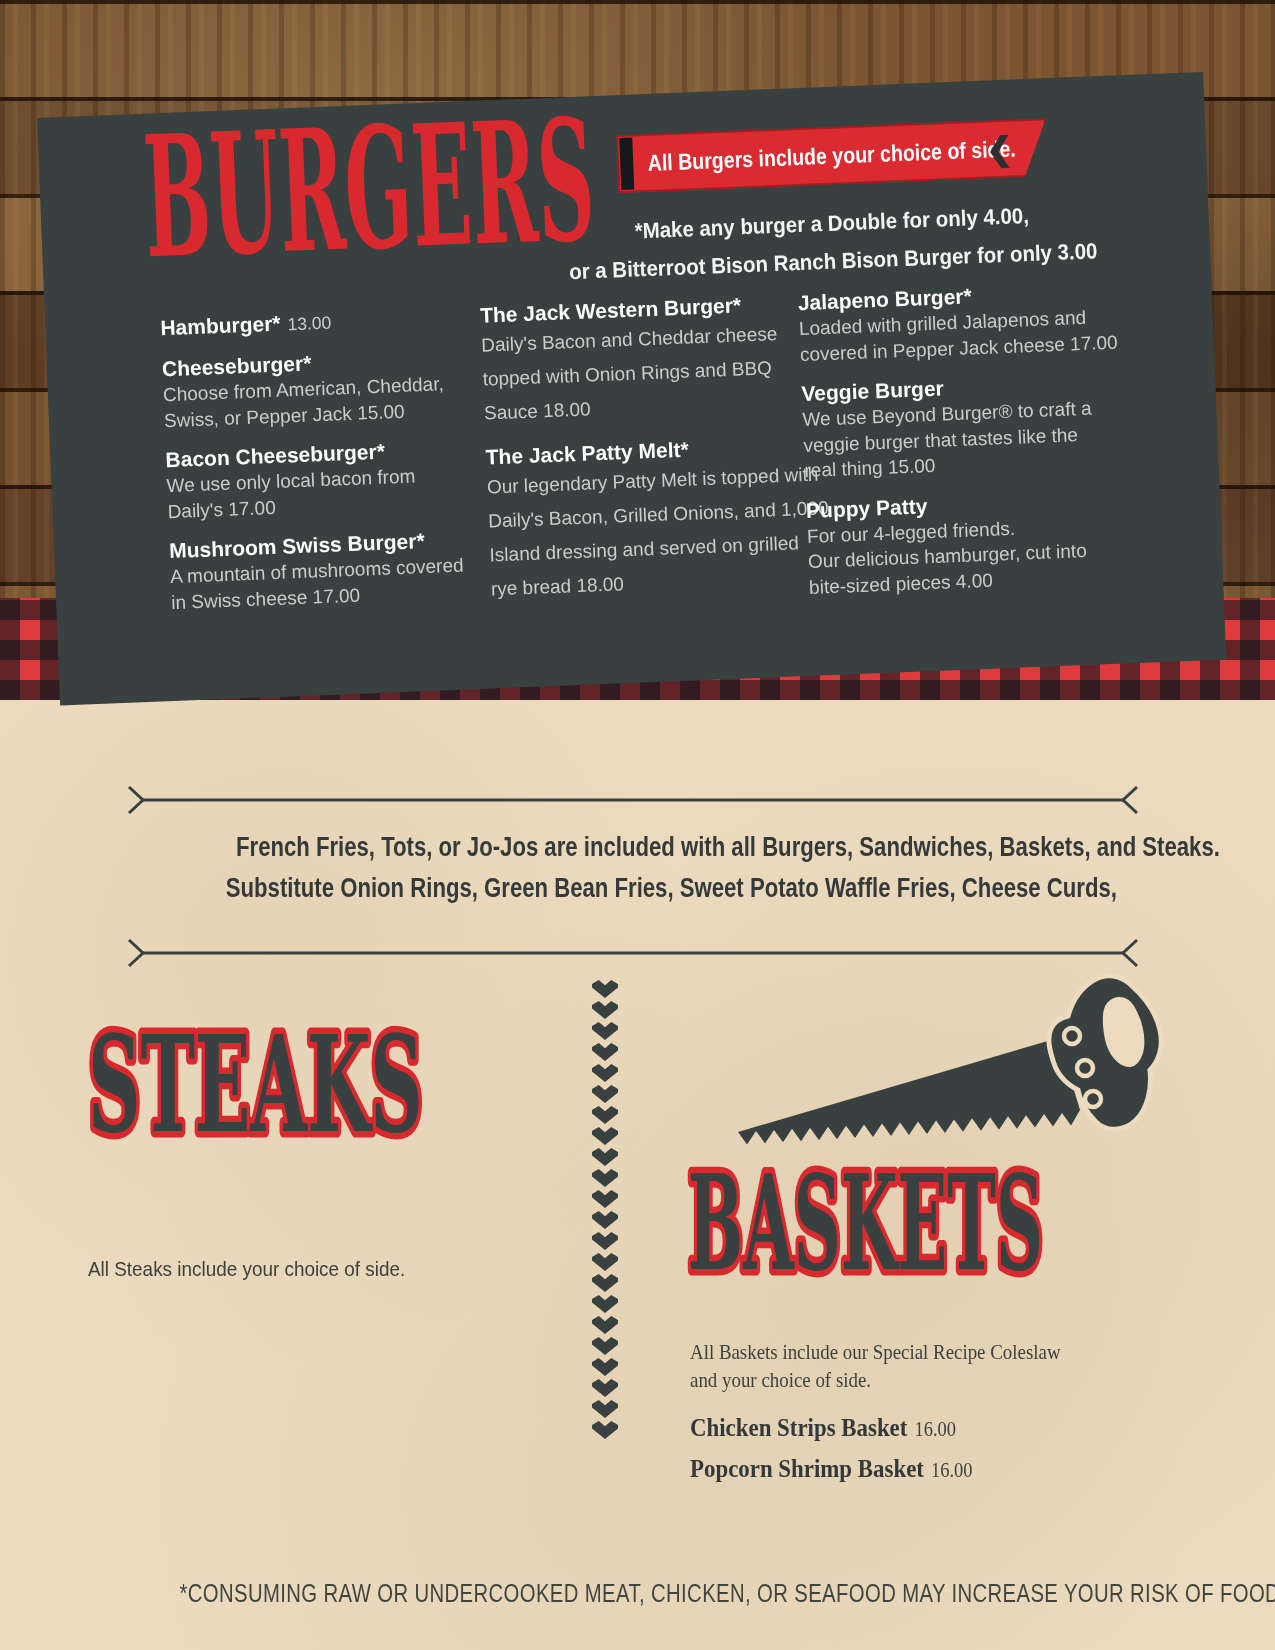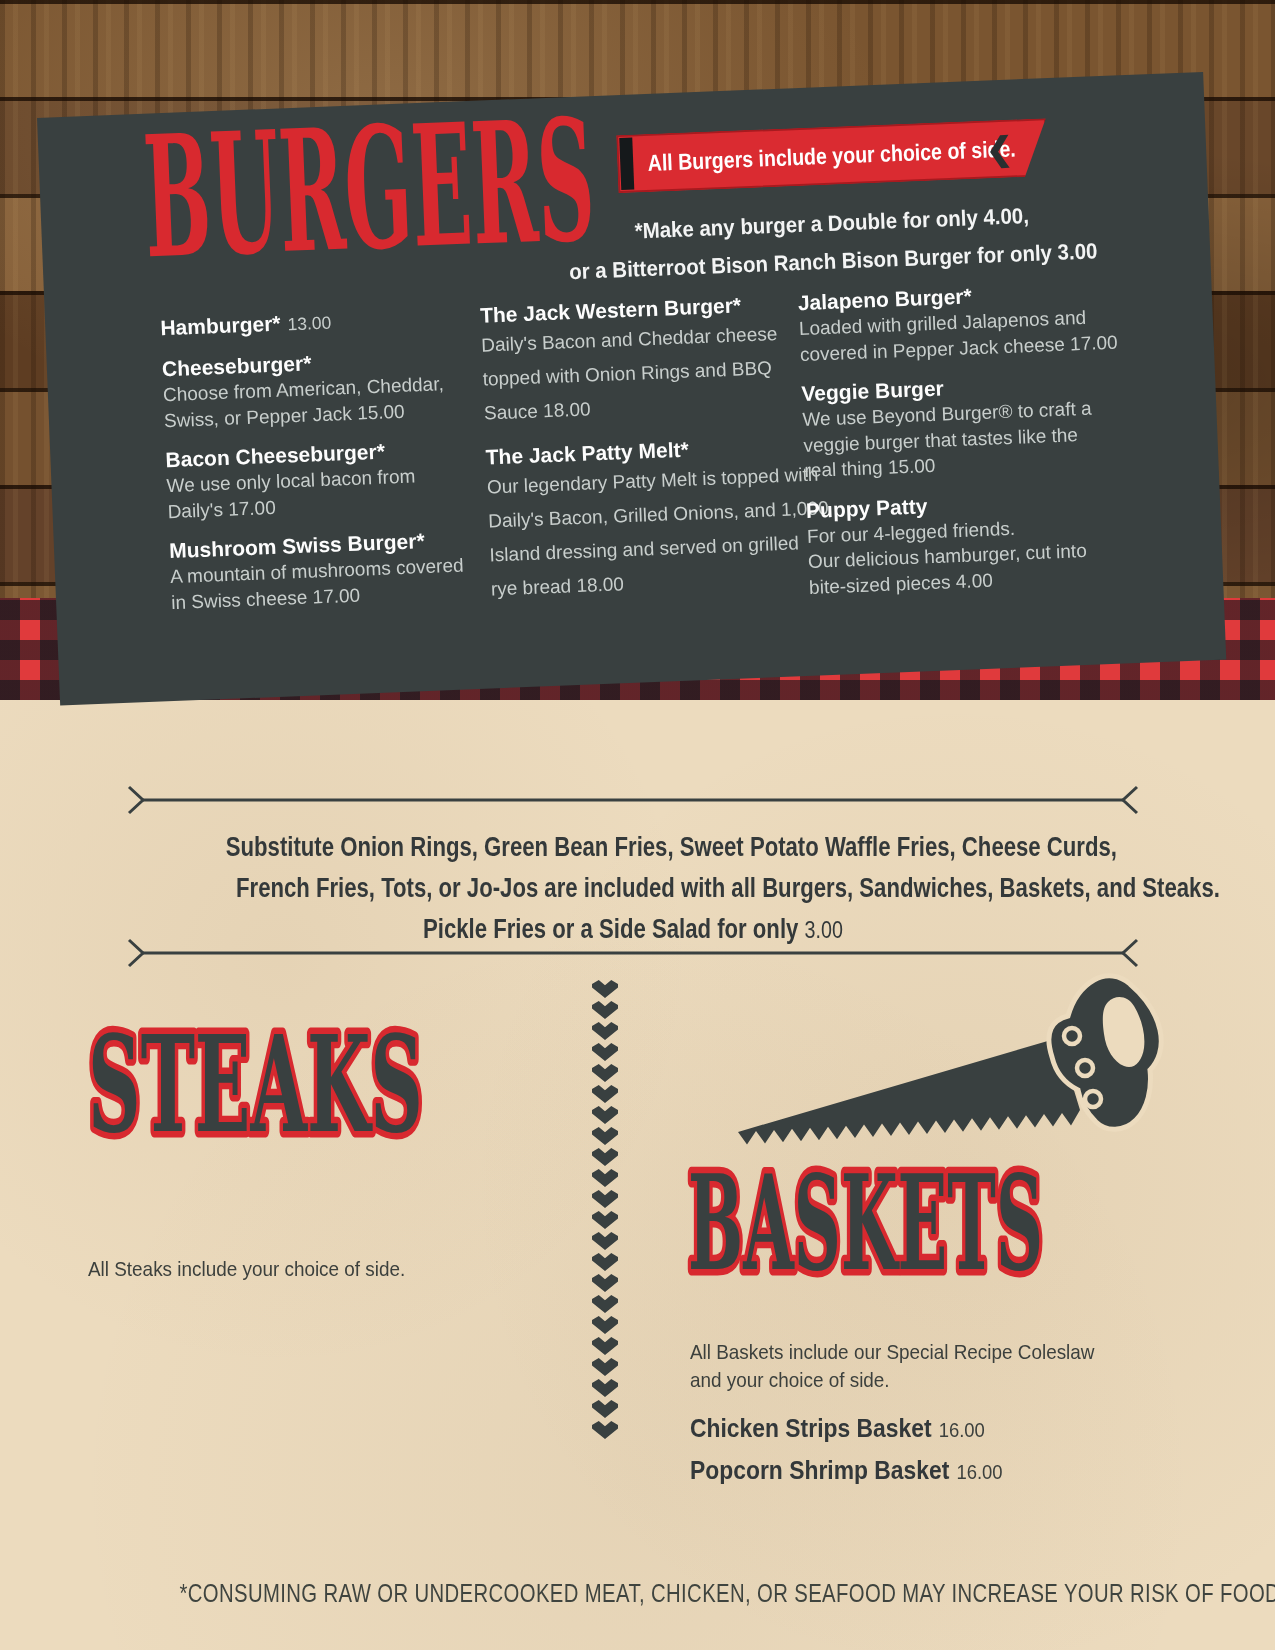--- a/index.html
+++ b/index.html
@@ -56,21 +56,21 @@
   .pname{ color:#fdfdfd; font-weight:bold; font-size:21px; line-height:26px; white-space:nowrap; }
   .pprice{ color:#c8cecc; font-weight:normal; font-size:17.5px; margin-left:7px; }
   .pline{ font-size:19px; line-height:25.5px; white-space:nowrap; }
   .col2 .pline{ line-height:34px; }
   
   .divider{ position:absolute; left:126px; width:1014px; height:34px; }
   .note-block{ position:absolute; left:128px; top:827px; width:1010px; text-align:center; color:#34393a; }
   .note-line{ display:inline-block; white-space:nowrap; transform:scaleX(.82); font-weight:bold; font-size:27px; line-height:41px; }
   .note-price{ font-weight:normal; font-size:24px; }
   .menu-left{ position:absolute; left:88px; top:1255px; width:600px; color:#3c403d; }
-  .menu-right{ position:absolute; left:690px; top:1338px; width:500px; color:#3c403d; }
+  .menu-right{ position:absolute; left:690px; top:1338px; width:500px; color:#3c403d;font-family:Liberation Serif, serif; }
   .c85{ transform:scaleX(.85); transform-origin:0 50%; white-space:nowrap; }
   .c88{ transform:scaleX(.88); transform-origin:0 50%; white-space:nowrap; }
   .c90{ transform:scaleX(.9); transform-origin:0 50%; white-space:nowrap; }
   .intro{ font-size:21px; line-height:28px; margin-bottom:12px; }
   .mitem{ margin-bottom:16px; }
   .mname{ font-weight:bold; font-size:26px; line-height:34px; color:#33383a; }
   .mline{ font-size:21px; line-height:28px; }
   .mnote{ font-size:21px; line-height:28px; font-style:italic; }
   .brow{ display:flex; align-items:baseline; font-size:26px; line-height:40px; }
   .bname{ font-weight:bold; color:#33383a; }
@@ -170,23 +170,22 @@
     </div>
   </section>
 
   <svg class="divider" style="top:783px" viewBox="0 0 1014 34">
     <polyline points="3,4 17,17 3,30" fill="none" stroke="#394040" stroke-width="3"></polyline>
     <line x1="17" y1="17" x2="997" y2="17" stroke="#394040" stroke-width="3"></line>
     <polyline points="1011,4 997,17 1011,30" fill="none" stroke="#394040" stroke-width="3"></polyline>
   </svg>
 
   <div class="note-block">
+    <div><span class="note-line">French Fries, Tots, or Jo-Jos are included with all Burgers, Sandwiches, Baskets, and Steaks.</span></div>
     <div><span class="note-line">Substitute Onion Rings, Green Bean Fries, Sweet Potato Waffle Fries, Cheese Curds,</span></div>
-    <div><span class="note-line">French Fries, Tots, or Jo-Jos are included with all Burgers, Sandwiches, Baskets, and Steaks.</span></div>
-    <div><span class="note-line"><span>Pickle Fries or a Side Salad for only</span>&nbsp;<span class="note-price">3.00</span></span></div>
   </div>
 
   <svg class="divider" style="top:936px" viewBox="0 0 1014 34">
     <polyline points="3,4 17,17 3,30" fill="none" stroke="#394040" stroke-width="3"></polyline>
     <line x1="17" y1="17" x2="997" y2="17" stroke="#394040" stroke-width="3"></line>
     <polyline points="1011,4 997,17 1011,30" fill="none" stroke="#394040" stroke-width="3"></polyline>
   </svg>
 
   <svg style="position:absolute; left:78px; top:1012px;" width="360" height="150">
     <g transform="scale(1,1.42)">

